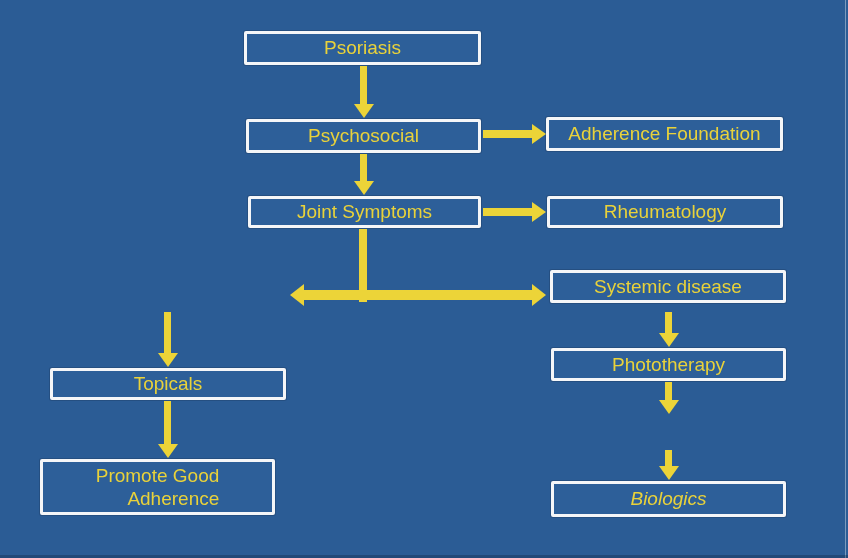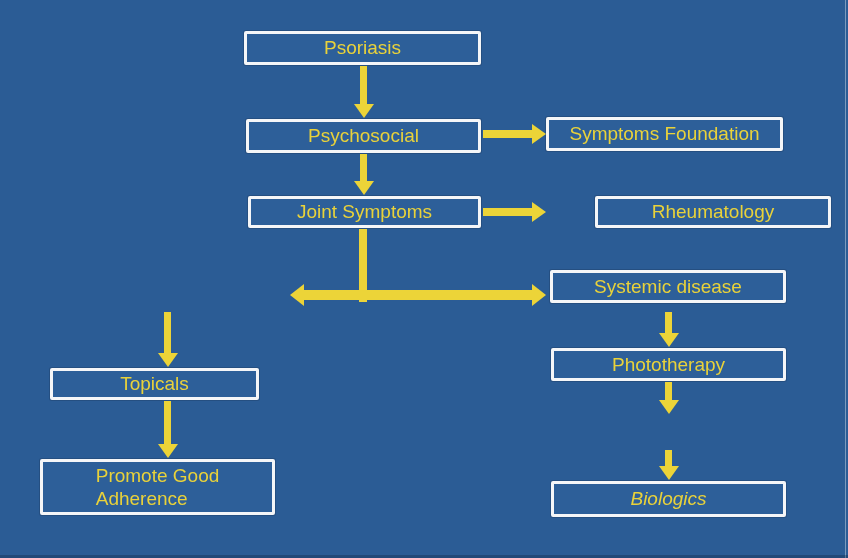--- a/index.html
+++ b/index.html
@@ -16,32 +16,32 @@
     font-family:"Liberation Sans",sans-serif;
   }
   
   .node{
     position:absolute;box-sizing:border-box;
     border:3px solid var(--box-border);
     background:var(--box-fill);
     color:var(--text-yellow);
     font-size:19px;line-height:1.22;
     display:flex;align-items:center;justify-content:center;
-    text-align:left;border-radius:2px;
+    text-align:right;border-radius:2px;
     box-shadow:0 0 0 1px rgba(20,40,70,.25);
   }
   .prewrap{white-space:pre-line;}
   #node-psoriasis            {left:244px;top:31px; width:237px;height:34px;}
   #node-psychosocial         {left:246px;top:119px;width:235px;height:34px;}
   #node-psoriasis-foundation {left:546px;top:117px;width:237px;height:34px;}
   #node-joint-symptoms       {left:248px;top:196px;width:233px;height:32px;}
-  #node-rheumatology         {left:547px;top:196px;width:236px;height:32px;margin-left:48px;}
+  #node-rheumatology         {left:547px;top:196px;width:236px;height:32px;}
   #node-localized-disease    {left:50px; top:276px;width:236px;height:35px;}
   #node-systemic-disease     {left:550px;top:270px;width:236px;height:33px;}
-  #node-topicals             {left:50px; top:368px;width:209px;height:32px;}
+  #node-topicals             {left:50px; top:368px;width:236px;height:32px;}
   #node-phototherapy         {left:551px;top:348px;width:235px;height:33px;}
   #node-methotrexate         {left:551px;top:415px;width:235px;height:34px;}
   #node-promote-adherence    {left:40px; top:459px;width:235px;height:56px;}
   #node-biologics            {left:551px;top:481px;width:235px;height:36px;font-style:italic;}
 
   
   .varrow{position:absolute;width:7px;background:var(--arrow-yellow);}
   .varrow::after{
     content:"";position:absolute;left:50%;bottom:-13px;transform:translateX(-50%);
     border-left:10.5px solid transparent;border-right:10.5px solid transparent;
@@ -85,21 +85,21 @@
 </style>
 </head>
 <body>
 
 <div id="stage">
 
   <div class="node" id="node-psoriasis">Psoriasis</div>
 
   <div class="node" id="node-psychosocial">Psychosocial</div>
 
-  <div class="node" id="node-psoriasis-foundation">Symptoms Foundation</div>
+  <div class="node" id="node-psoriasis-foundation">Adherence Foundation</div>
 
   <div class="node" id="node-joint-symptoms">Joint Symptoms</div>
 
   <div class="node" id="node-rheumatology">Rheumatology</div>
 
 
   <div class="node" id="node-systemic-disease">Systemic disease</div>
 
   <div class="node" id="node-topicals">Topicals</div>
 

